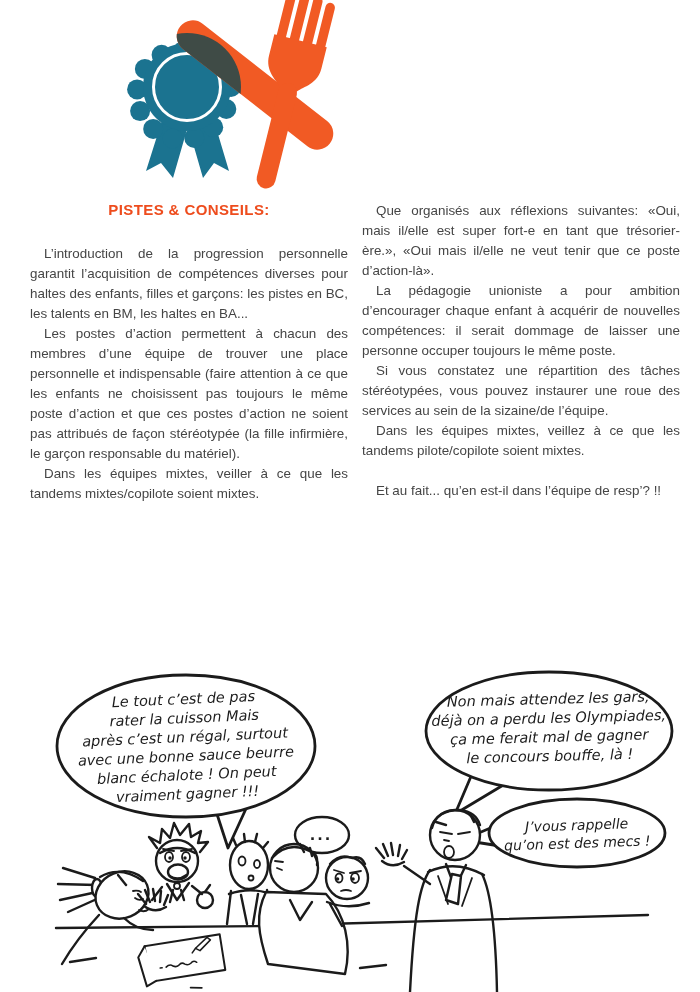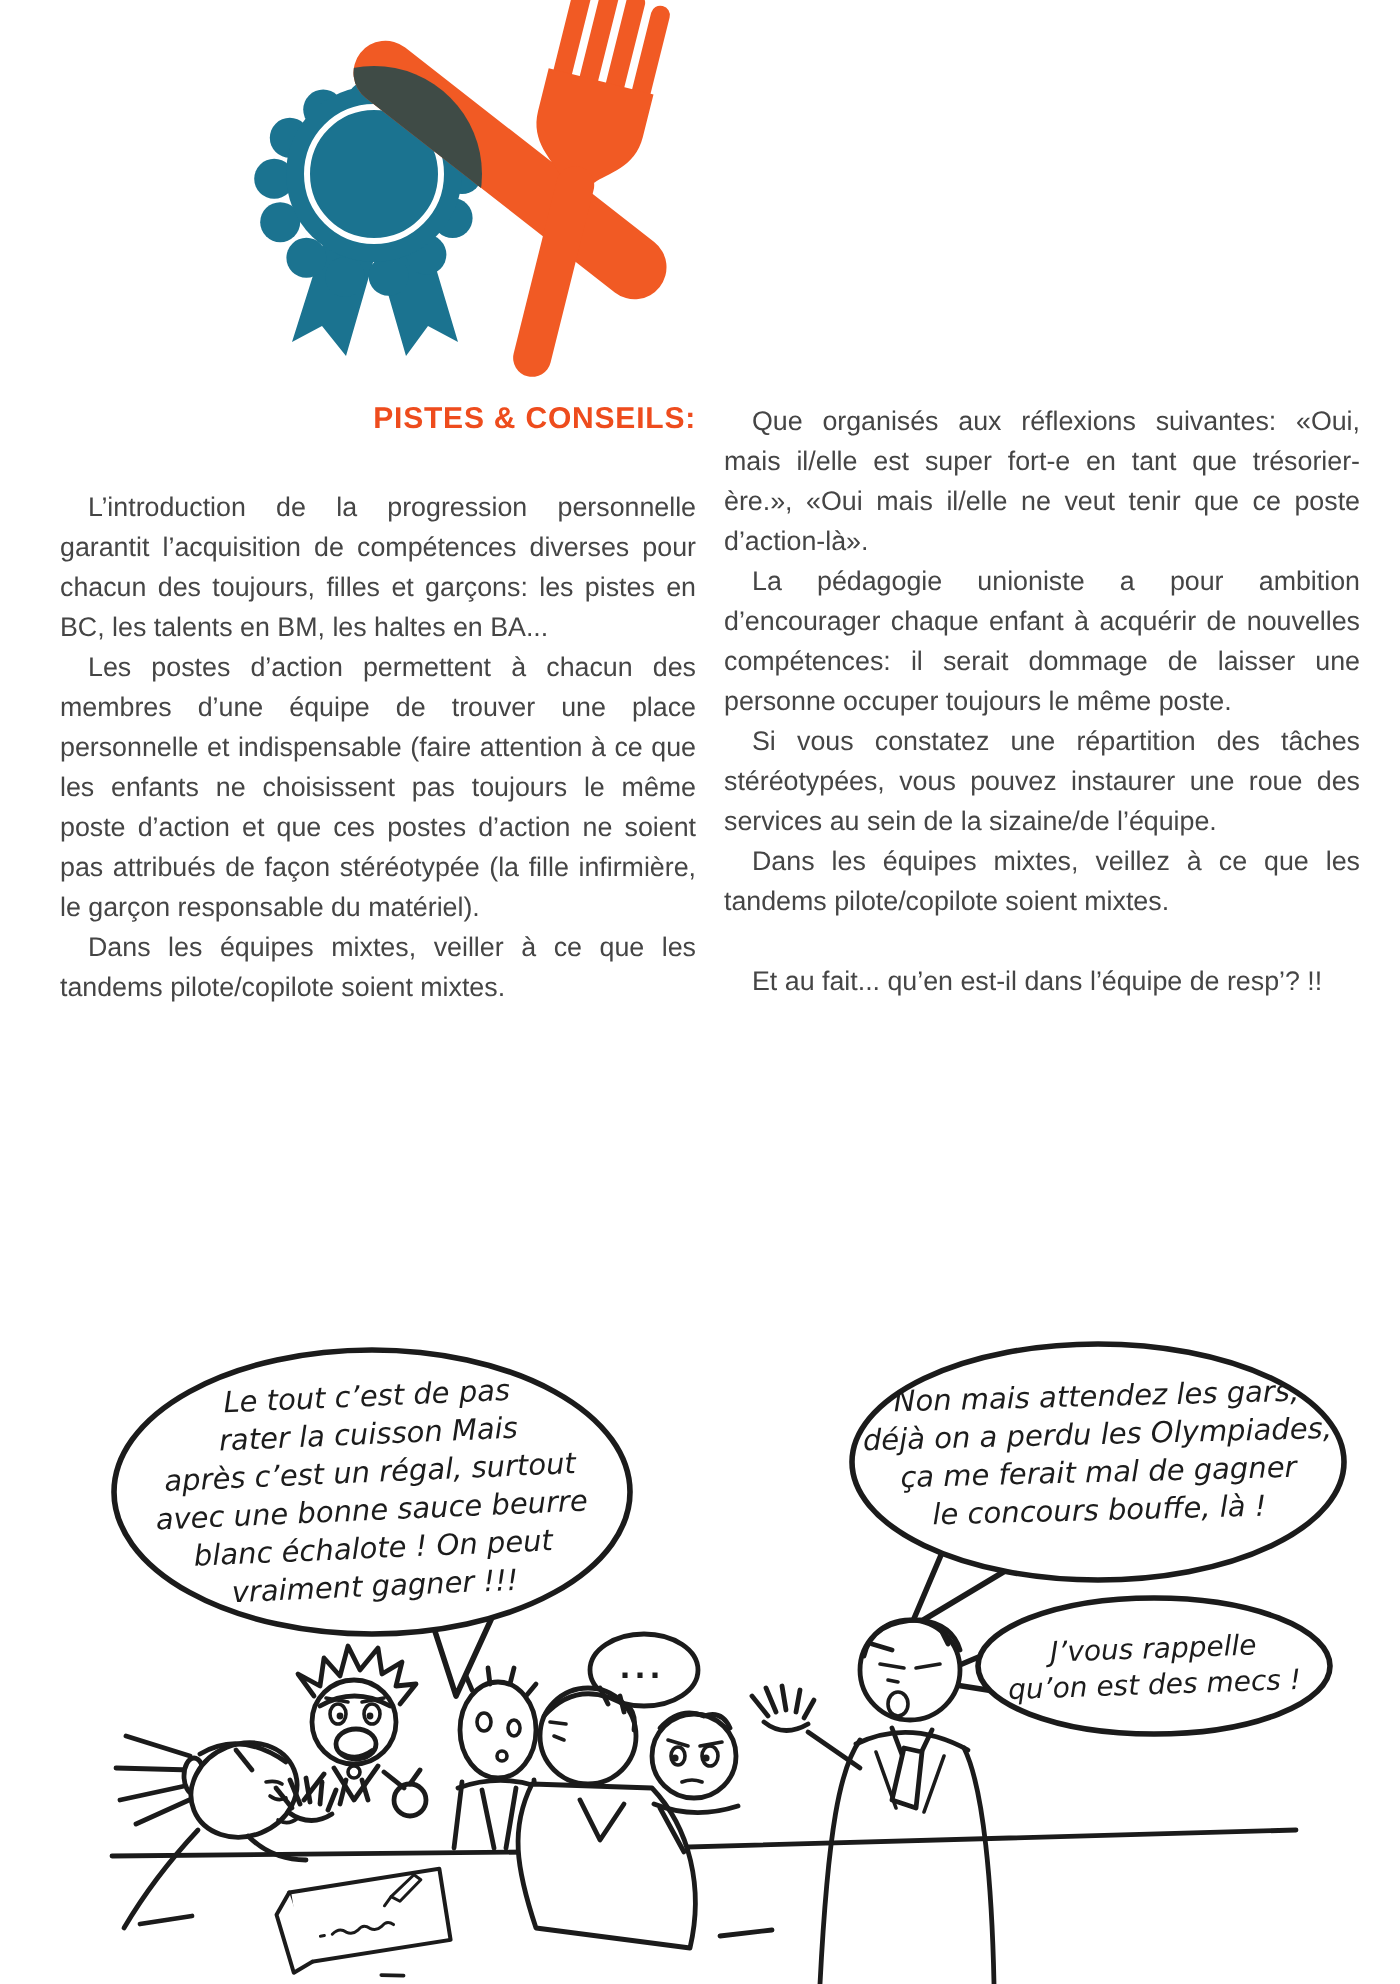--- a/index.html
+++ b/index.html
@@ -9,21 +9,21 @@
     font-family:"Liberation Sans",sans-serif;
   }
   .illustration{position:absolute;left:55px;top:0;width:300px;height:196px;}
   .col{position:absolute;top:200px;width:318px;color:#454545;
        font-size:13.4px;line-height:20px;text-align:justify;}
   .col-left{left:30px;}
   .col-right{left:362px;top:201px;}
   .col p{margin:0;text-indent:14px;}
   .heading{
     color:#ee4c1d;font-weight:800;font-size:15px;letter-spacing:.4px;
-    margin:0 0 24px 0;text-indent:0 !important;text-align:right;
+    margin:0 0 24px 0;text-indent:0 !important;text-align:center;
   }
   .aside{margin-top:20px !important;}
   .cartoon{position:absolute;left:0;top:662px;width:700px;height:330px;}
   .bubble-text{
     position:absolute;font-family:"DejaVu Sans",sans-serif;font-style:italic;
     color:#1c1c1c;text-align:center;white-space:pre-line;font-size:14.5px;line-height:19px;
   }
   .bt-left{left:58px;top:690px;width:255px;transform:rotate(-2.5deg);}
   .bt-right{left:428px;top:690px;width:242px;transform:rotate(-1.5deg);}
   .bt-small{left:498px;top:816px;width:158px;font-size:14px;line-height:18px;transform:rotate(-2deg);}
@@ -81,23 +81,23 @@
       <rect x="-11.0" y="-103" width="9.5" height="54" rx="4.7"></rect>
       <rect x="2.5" y="-103" width="9.5" height="54" rx="4.7"></rect>
       <rect x="16.0" y="-100" width="9.5" height="52" rx="4.7"></rect>
       <path d="M-27,-56 L27,-56 L27,-34 C27,-18 14,-12 9,-6 L-9,-6 C-14,-12 -27,-18 -27,-34 Z"></path>
       <rect x="-9.5" y="-12" width="19" height="108" rx="9.5"></rect>
     </g>
   </svg>
 
   <div class="col col-left">
     <h2 class="heading">PISTES &amp; CONSEILS:</h2>
-    <p>L’introduction de la progression personnelle garantit l’acquisition de compétences diverses pour chacun des toujours, filles et garçons: les pistes en BC, les talents en BM, les haltes en BA...</p>
+    <p>L’introduction de la progression personnelle garantit l’acquisition de compétences diverses pour haltes des enfants, filles et garçons: les pistes en BC, les talents en BM, les haltes en BA...</p>
     <p>Les postes d’action permettent à chacun des membres d’une équipe de trouver une place personnelle et indispensable (faire attention à ce que les enfants ne choisissent pas toujours le même poste d’action et que ces postes d’action ne soient pas attribués de façon stéréotypée (la fille infirmière, le garçon responsable du matériel).</p>
-    <p>Dans les équipes mixtes, veiller à ce que les tandems pilote/copilote soient mixtes.</p>
+    <p>Dans les équipes mixtes, veiller à ce que les tandems mixtes/copilote soient mixtes.</p>
   </div>
 
   <div class="col col-right">
     <p>Que organisés aux réflexions suivantes: «Oui, mais il/elle est super fort-e en tant que trésorier-ère.», «Oui mais il/elle ne veut tenir que ce poste d’action-là».</p>
     <p>La pédagogie unioniste a pour ambition d’encourager chaque enfant à acquérir de nouvelles compétences: il serait dommage de laisser une personne occuper toujours le même poste.</p>
     <p>Si vous constatez une répartition des tâches stéréotypées, vous pouvez instaurer une roue des services au sein de la sizaine/de l’équipe.</p>
     <p>Dans les équipes mixtes, veillez à ce que les tandems pilote/copilote soient mixtes.</p>
     <p class="aside">Et au fait... qu’en est-il dans l’équipe de resp’? !!</p>
   </div>
 

